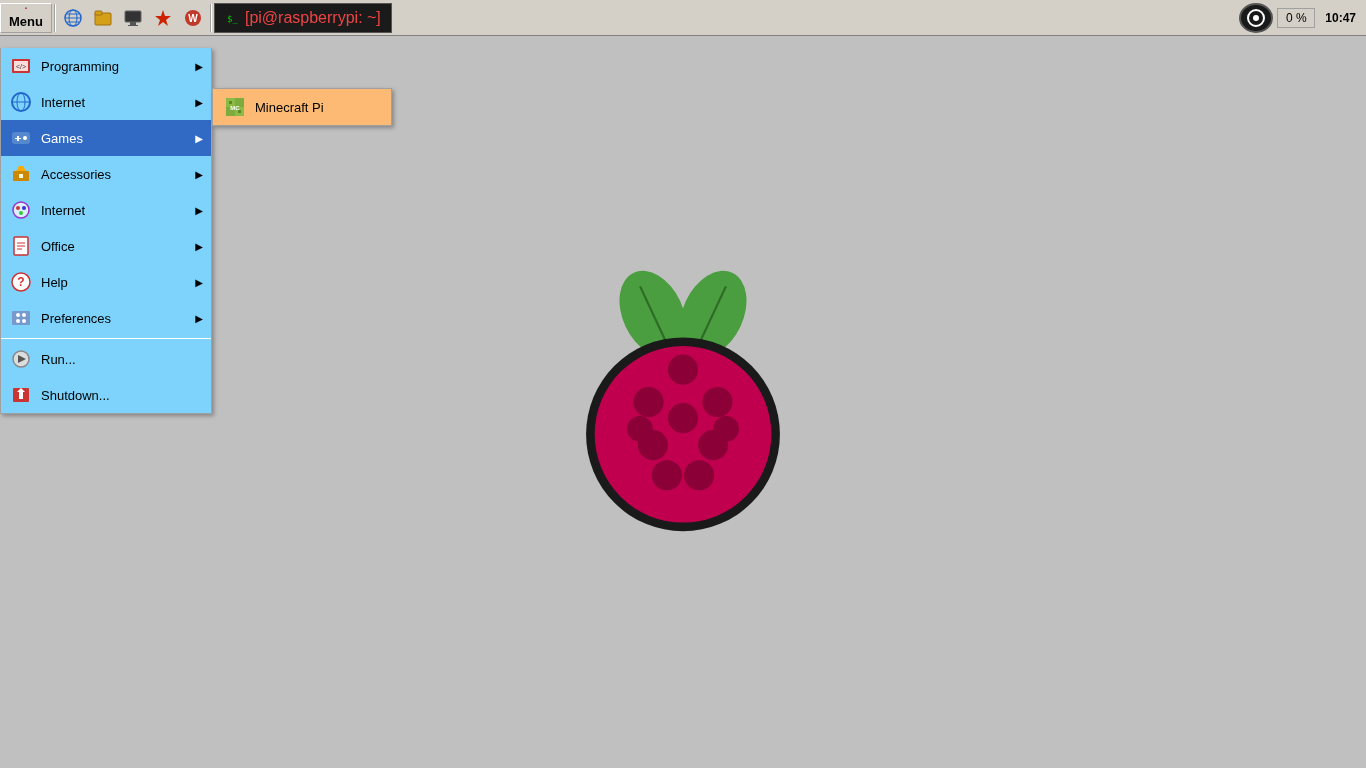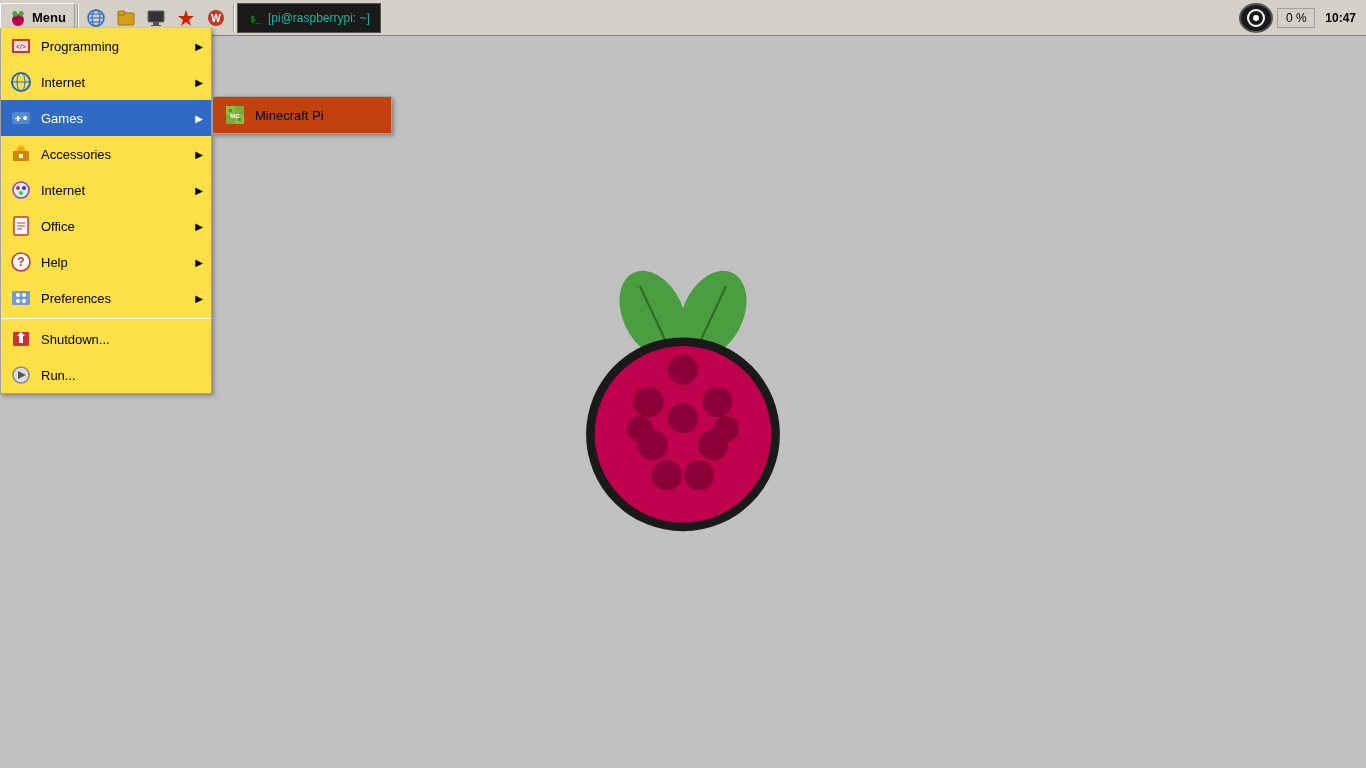--- a/index.html
+++ b/index.html
@@ -32,20 +32,21 @@
       padding: 3px 8px;
       height: 30px;
       background: #d4d0c8;
       border: 1px solid #a0a0a0;
       border-top-color: #ffffff;
       border-left-color: #ffffff;
       cursor: pointer;
       font-size: 13px;
       font-weight: bold;
       user-select: none;
+      flex-direction: column;
     }
 
     .taskbar-sep {
       width: 2px;
       height: 28px;
       background: #a0a0a0;
       border-right: 1px solid #ffffff;
       margin: 0 2px;
     }
 
@@ -128,24 +129,24 @@
       left: 0; right: 0; bottom: 0;
       background: #c0c0c0;
       display: flex;
       align-items: center;
       justify-content: center;
     }
 
     
     #main-menu {
       position: absolute;
-      top: 28px;
+      top: 48px;
       left: 0;
       width: 212px;
-      background: #fde047;
+      background: #7dd3fc;
       border: 1px solid #a0a0a0;
       border-top: none;
       box-shadow: 2px 2px 4px rgba(0,0,0,0.3);
       z-index: 200;
     }
 
     .menu-item {
       display: flex;
       align-items: center;
       padding: 6px 8px;
@@ -190,25 +191,24 @@
       margin: 2px 0;
       border-bottom: 1px solid #ffffff;
     }
 
     
     #games-submenu {
       position: absolute;
       left: 212px;
       top: 88px; 
       width: 180px;
-      background: #c2410c;
+      background: #fdba74;
       border: 1px solid #a0a0a0;
       box-shadow: 2px 2px 4px rgba(0,0,0,0.3);
       z-index: 300;
-      margin-top: 8px;
     }
 
     .submenu-item {
       display: flex;
       align-items: center;
       padding: 6px 10px;
       cursor: pointer;
       user-select: none;
     }
 
@@ -295,21 +295,21 @@
     </svg>
   </div>
 
   <div class="taskbar-sep"></div>
 
   <div class="terminal-btn">
     <svg width="16" height="16" viewBox="0 0 16 16">
       <rect x="0" y="0" width="16" height="16" fill="#1a1a1a"></rect>
       <text x="2" y="12" fill="#00cc00" font-size="9" font-family="monospace">$_</text>
     </svg>
-    <span style="color:#14b8a6; font-size:12px;">[pi@raspberrypi: ~]</span>
+    <span style="color:#ef4444; font-size:16px;">[pi@raspberrypi: ~]</span>
   </div>
 
   <div class="taskbar-right">
 
     <div class="cpu-widget">
       <div class="cpu-inner">
         <div class="cpu-dot"></div>
       </div>
     </div>
     <div class="cpu-percent">0 %</div>
@@ -449,36 +449,36 @@
     </div>
     <span class="menu-item-label">Preferences</span>
     <span class="menu-arrow">▶</span>
   </div>
 
   <div class="menu-divider"></div>
 
   <div class="menu-item">
     <div class="menu-item-icon">
       <svg width="22" height="22" viewBox="0 0 22 22">
+          <circle cx="11" cy="11" r="8" fill="#ddd" stroke="#888" stroke-width="1.5"></circle>
+          <polygon points="8,7 16,11 8,15" fill="#555"></polygon>
+        </svg>
+    </div>
+    <span class="menu-item-label">Run...</span>
+  </div>
+
+  <div class="menu-item">
+    <div class="menu-item-icon">
+      <svg width="22" height="22" viewBox="0 0 22 22">
           <rect x="3" y="4" width="16" height="14" rx="1" fill="#cc3333"></rect>
           <rect x="9" y="7" width="4" height="8" fill="white"></rect>
           <polygon points="11,4 15,8 7,8" fill="white"></polygon>
         </svg>
     </div>
     <span class="menu-item-label">Shutdown...</span>
-  </div>
-
-  <div class="menu-item">
-    <div class="menu-item-icon">
-      <svg width="22" height="22" viewBox="0 0 22 22">
-          <circle cx="11" cy="11" r="8" fill="#ddd" stroke="#888" stroke-width="1.5"></circle>
-          <polygon points="8,7 16,11 8,15" fill="#555"></polygon>
-        </svg>
-    </div>
-    <span class="menu-item-label">Run...</span>
   </div>
 
 </div>
 
 <div id="games-submenu">
 
   <div class="submenu-item">
     <div class="submenu-icon">
       <svg width="22" height="22" viewBox="0 0 22 22">
         <rect x="2" y="2" width="18" height="18" fill="#7cad3c"></rect>

